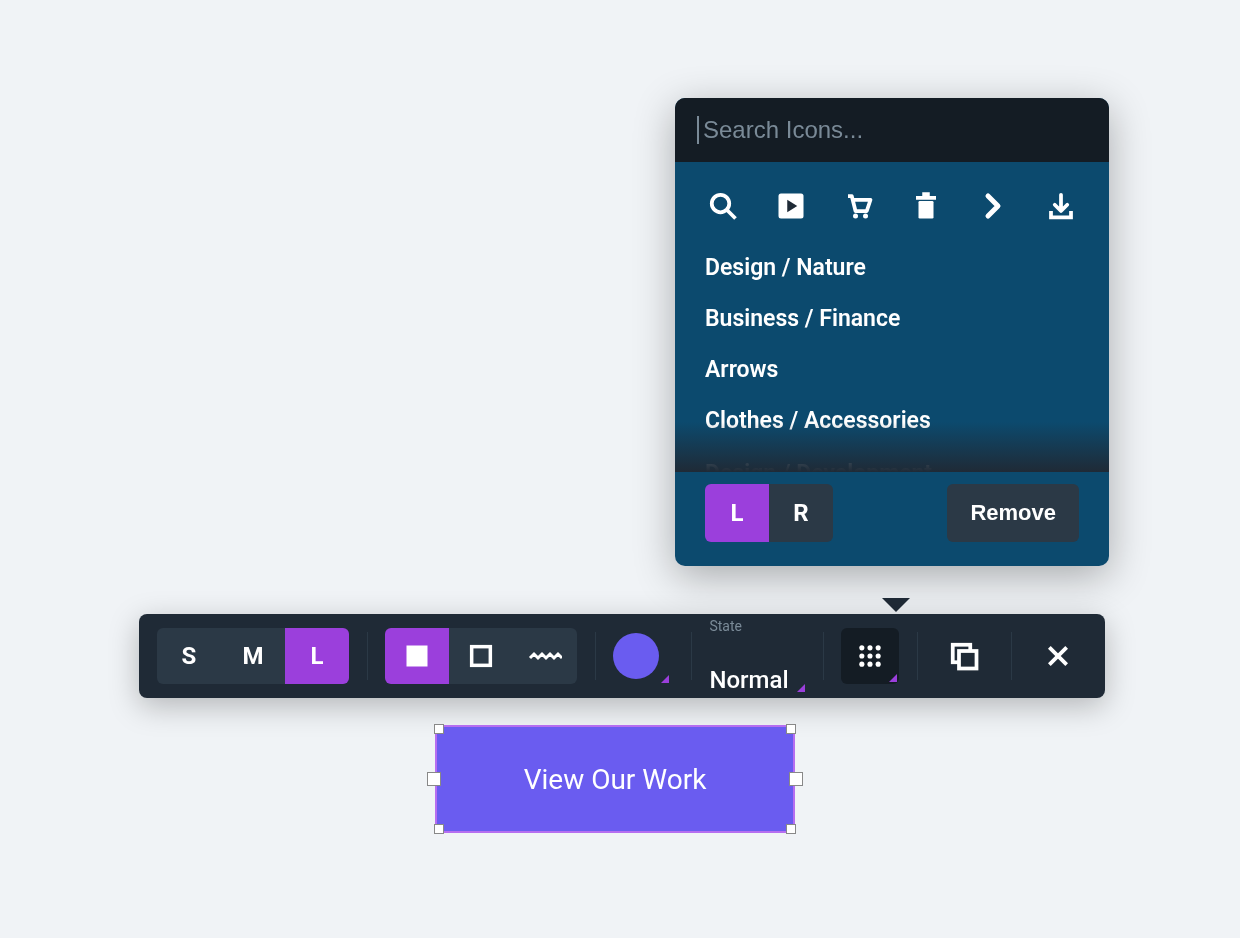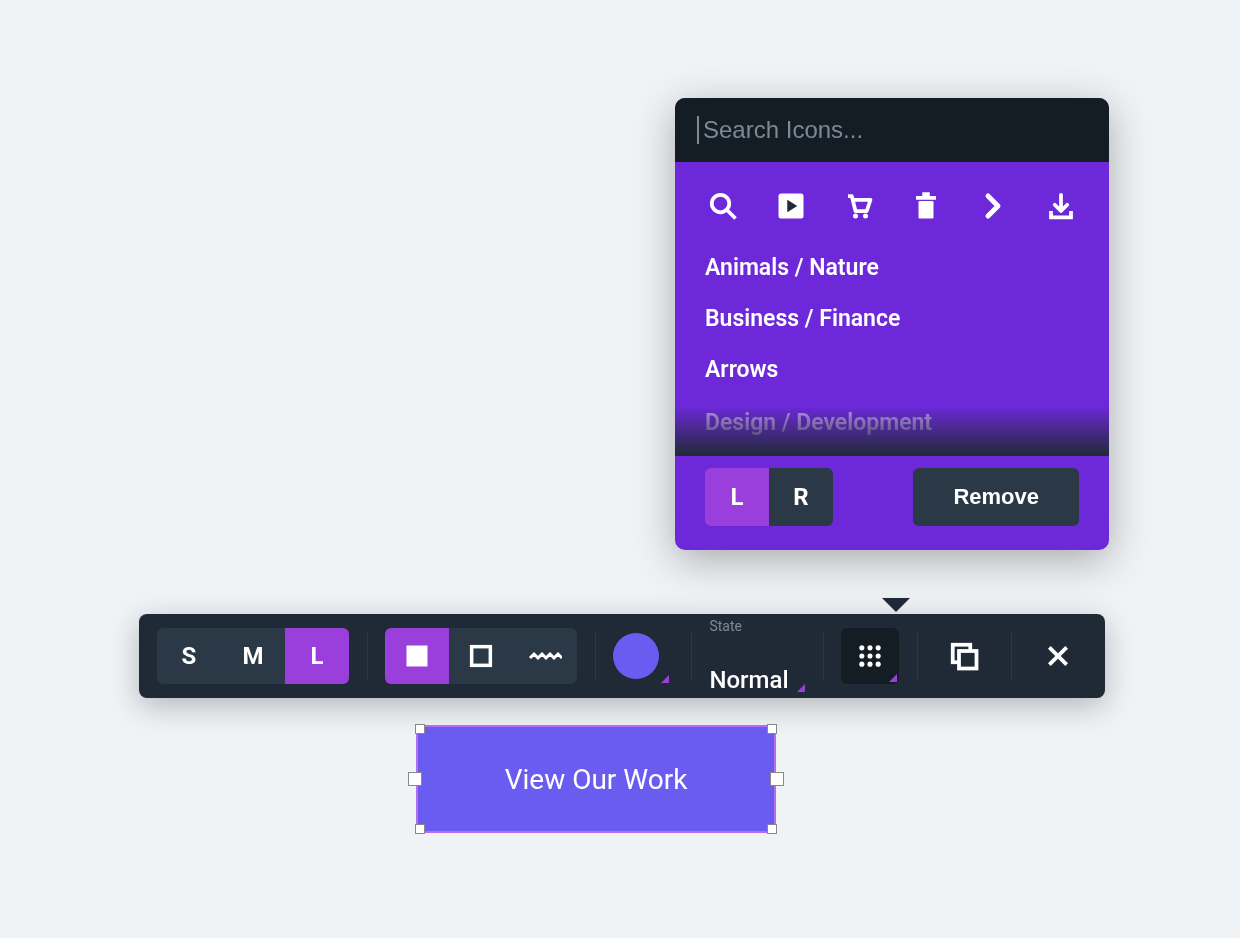--- a/index.html
+++ b/index.html
@@ -11,21 +11,21 @@
     position: relative;
     overflow: hidden;
   }
 
   
   .icon-panel {
     position: absolute;
     left: 675px;
     top: 98px;
     width: 434px;
-    background: #6d28d9;
+    background: #0c4a6e;
     border-radius: 10px;
     box-shadow: 0 10px 40px rgba(0,0,0,0.3);
     overflow: hidden;
   }
   .search-bar {
     background: #141c24;
     padding: 18px 22px;
   }
   .search-input {
     width: 100%;
@@ -105,21 +105,21 @@
     color: #fff;
   }
   .lr-toggle .opt.active { background: #9b3fdc; }
   .lr-toggle .opt:not(.active) { background: #2b3946; }
 
   .remove-btn {
     background: #2b3946;
     color: #fff;
     font-size: 22px;
     font-weight: 600;
-    padding: 16px 40px;
+    padding: 16px 23px;
     border-radius: 6px;
     border: none;
     cursor: pointer;
     text-align: right;
   }
 
   .panel-pointer {
     position: absolute;
     left: 882px;
     top: 598px;
@@ -250,21 +250,21 @@
     right: 2px;
     bottom: 2px;
     width: 0; height: 0;
     border-left: 8px solid transparent;
     border-bottom: 8px solid #9b3fdc;
   }
 
   
   .selected-element {
     position: absolute;
-    left: 416px;
+    left: 435px;
     top: 725px;
     width: 360px;
     height: 108px;
   }
   .sel-border {
     position: absolute;
     inset: 0;
     border: 2px solid #b66ef0;
     background: #6a5cf0;
     border-radius: 2px;
@@ -342,23 +342,24 @@
     </div>
     <div class="ic">
       <svg viewBox="0 0 24 24">
           <path d="M12 3v12M7 11l5 5 5-5" fill="none" stroke="#fff" stroke-width="3" stroke-linecap="round" stroke-linejoin="round"></path>
           <path d="M4 16v5h16v-5" fill="none" stroke="#fff" stroke-width="3"></path>
         </svg>
     </div>
   </div>
 
   <div class="category-list">
-    <div class="category-item">Animals / Nature</div>
+    <div class="category-item">Design / Nature</div>
     <div class="category-item">Business / Finance</div>
     <div class="category-item">Arrows</div>
+    <div class="category-item">Clothes / Accessories</div>
     <div class="category-item fade">Design / Development</div>
   </div>
 
   <div class="panel-footer">
     <div class="lr-toggle">
       <div class="opt active">L</div>
       <div class="opt">R</div>
     </div>
     <button class="remove-btn">Remove</button>
   </div>

